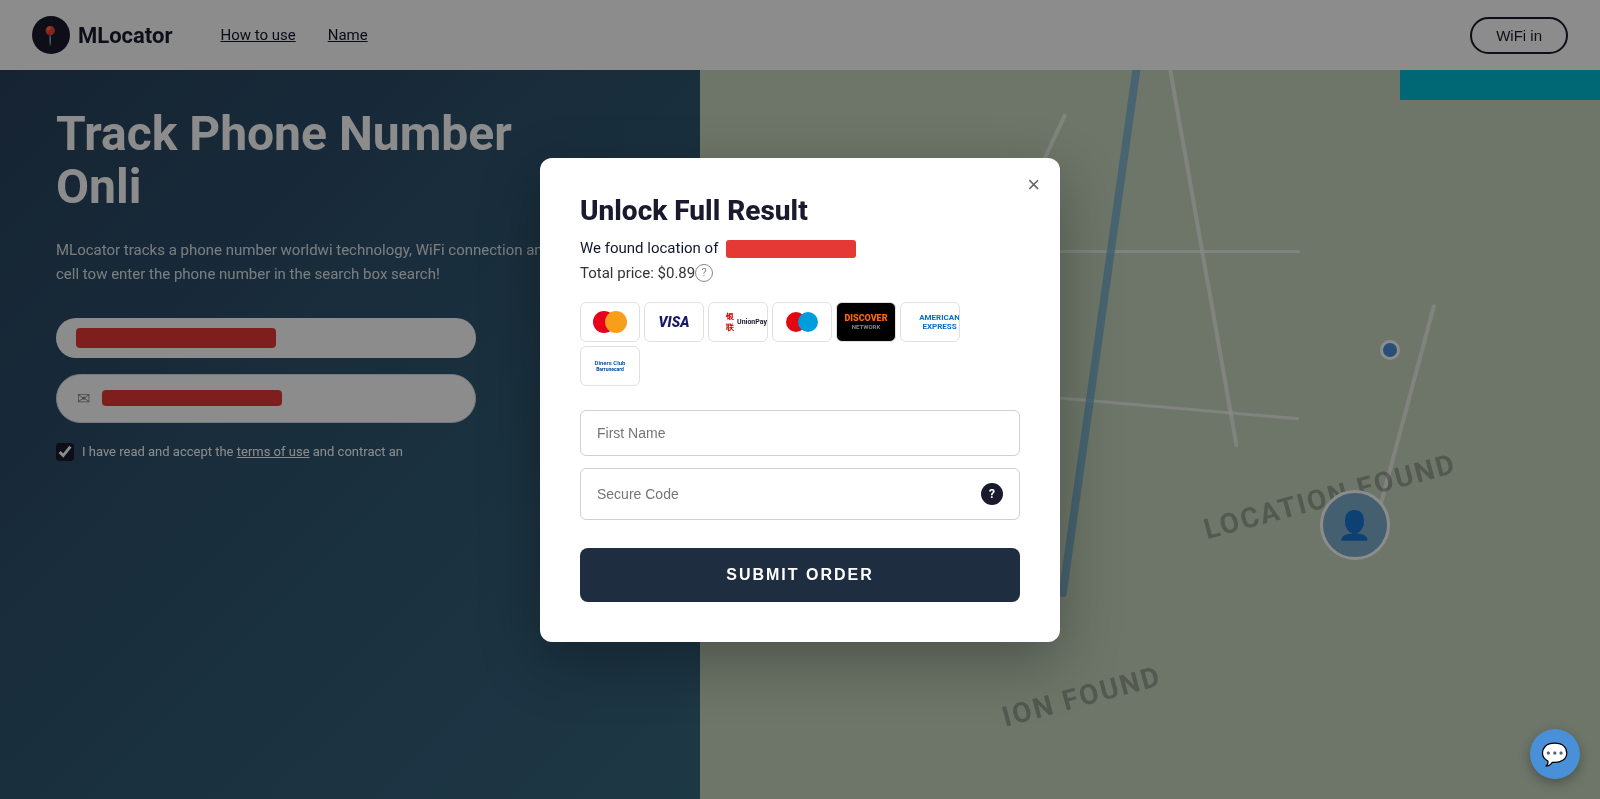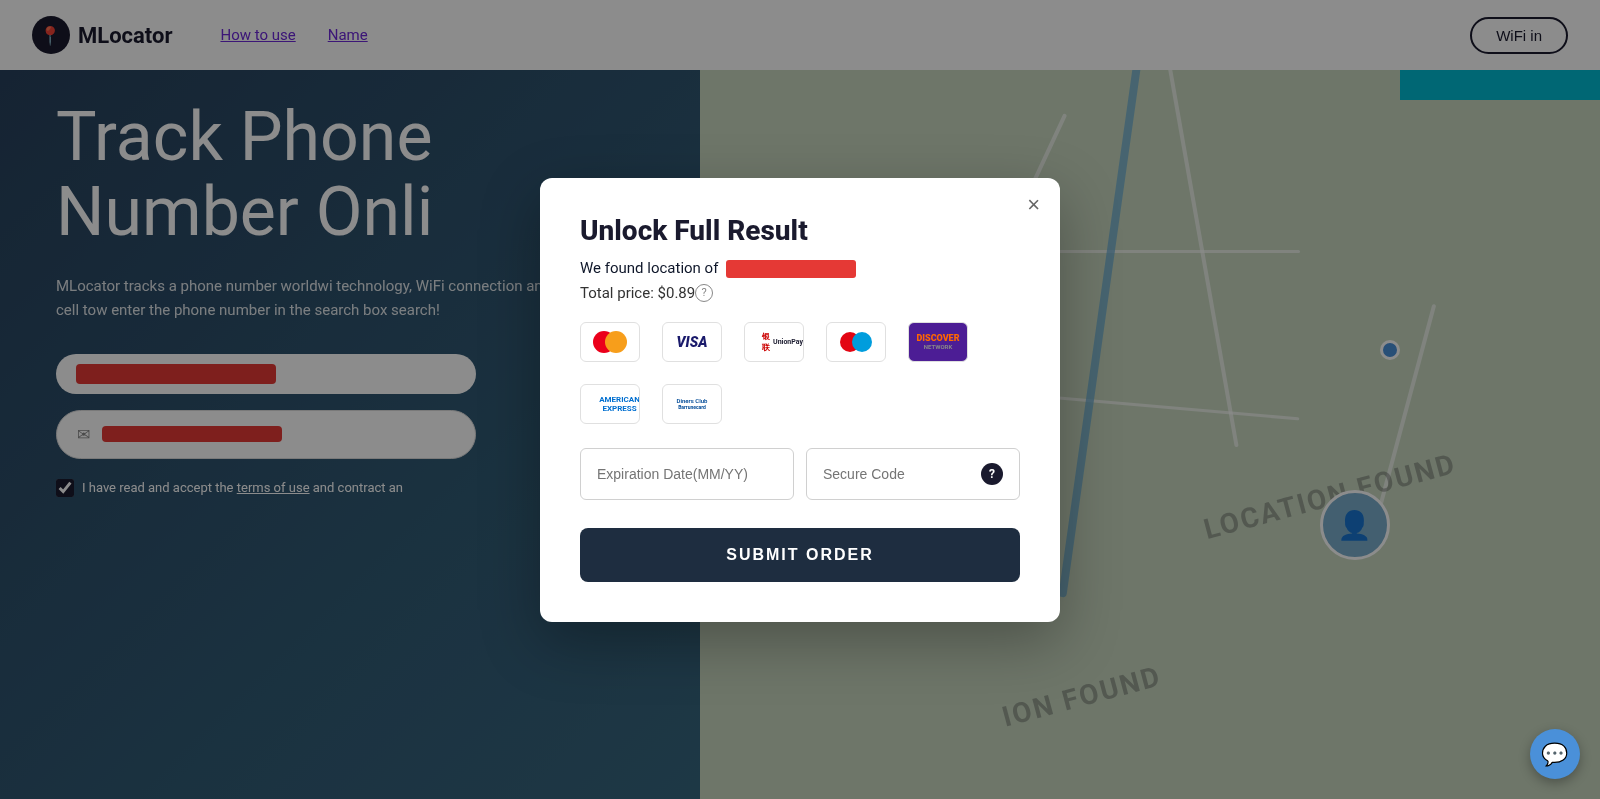--- a/index.html
+++ b/index.html
@@ -62,36 +62,37 @@
       z-index: 10;
     }
     .navbar-logo { display: flex; align-items: center; gap: 8px; }
     .logo-icon {
       width: 38px; height: 38px; border-radius: 50%;
       background: #1a1a2e; display: flex; align-items: center; justify-content: center;
       color: white; font-size: 18px;
     }
     .logo-text { font-size: 22px; font-weight: 700; color: #1a1a2e; }
     .navbar-links { display: flex; gap: 32px; margin-left: 48px; }
-    .navbar-link { font-size: 15px; color: #6d28d9; cursor: pointer; }
+    .navbar-link { font-size: 15px; color: #0f172a; cursor: pointer; }
     .navbar-right { margin-left: auto; }
     .sign-in-btn {
       border: 2px solid #1a1a2e; border-radius: 24px;
       padding: 8px 24px; font-size: 15px; font-weight: 500;
       background: white; cursor: pointer; color: #1a1a2e;
     }
 
     
     .hero {
       position: absolute; top: 100px; left: 56px; width: 500px;
       z-index: 5;
     }
     .hero-title {
-      font-size: 68px; font-weight: 400; color: white; line-height: 1.1;
+      font-size: 48px; font-weight: 700; color: white; line-height: 1.1;
       margin-bottom: 24px;
+      margin-top: 8px;
     }
     .hero-desc {
       font-size: 15px; color: rgba(255,255,255,0.85); line-height: 1.6;
       margin-bottom: 32px;
     }
     .hero-input-container {
       background: white; border-radius: 40px; padding: 10px 20px;
       display: flex; align-items: center; margin-bottom: 16px; width: 420px;
     }
     .hero-input-red {
@@ -130,31 +131,31 @@
     .modal-subtitle { font-size: 15px; color: #0f172a; margin-bottom: 6px; }
     .redacted-bar { display: inline-block; background: #e53935; border-radius: 3px; height: 18px; width: 130px; vertical-align: middle; margin-left: 4px; }
     .modal-price { font-size: 15px; color: #333; margin-bottom: 20px; display: flex; align-items: center; gap: 0; }
     .help-circle {
       width: 18px; height: 18px; border-radius: 50%; border: 1.5px solid #888;
       display: inline-flex; align-items: center; justify-content: center;
       font-size: 11px; color: #888; cursor: pointer;
     }
 
     
-    .card-logos { display: flex; gap: 22px; margin-bottom: 24px; flex-wrap: wrap; align-items: center; }
+    .card-logos { display: flex; gap: 4px; margin-bottom: 24px; flex-wrap: wrap; align-items: center; }
     .card-logo {
       border: 1px solid #e0e0e0; border-radius: 6px; width: 60px; height: 40px;
       display: flex; align-items: center; justify-content: center;
       font-size: 9px; font-weight: 700; overflow: hidden;
     }
     .card-mastercard { background: white; }
     .card-visa { background: white; color: #1a1a6b; font-size: 14px; font-weight: 900; font-style: italic; }
     .card-unionpay { background: white; }
     .card-maestro { background: white; }
-    .card-discover { background: #4c1d95; color: #f60; font-size: 8px; }
+    .card-discover { background: #000000; color: #f60; font-size: 8px; }
     .card-amex { background: white; color: #016fd0; font-size: 8px; padding-left: 19px; }
     .card-diners { background: white; color: #004a97; font-size: 8px; }
 
     
     .mc-circles { display: flex; }
     .mc-left { width: 22px; height: 22px; border-radius: 50%; background: #eb001b; }
     .mc-right { width: 22px; height: 22px; border-radius: 50%; background: #f79e1b; margin-left: -10px; }
 
     
     .maestro-outer { display: flex; }
@@ -303,28 +304,28 @@
     </div>
     <div class="card-logo card-diners" style="flex-direction:column; font-size:6px; color:#004a97;">
       <span style="font-weight:600;">Diners Club</span>
       <span style="font-size:5px;">Barrunecard</span>
     </div>
   </div>
 
   
 
   
+  <div class="form-field">
+    <input type="text" placeholder="First Name" style="">
+  </div>
 
   
 
   
   <div class="form-row">
-    <div class="form-field">
-      <input type="text" placeholder="Expiration Date(MM/YY)" style="">
-    </div>
     <div class="form-field">
       <input type="text" placeholder="Secure Code" style="">
       <span class="question-circle">?</span>
     </div>
   </div>
 
   <button class="submit-btn">SUBMIT ORDER</button>
 </div>
 
 <div class="chat-bubble">

